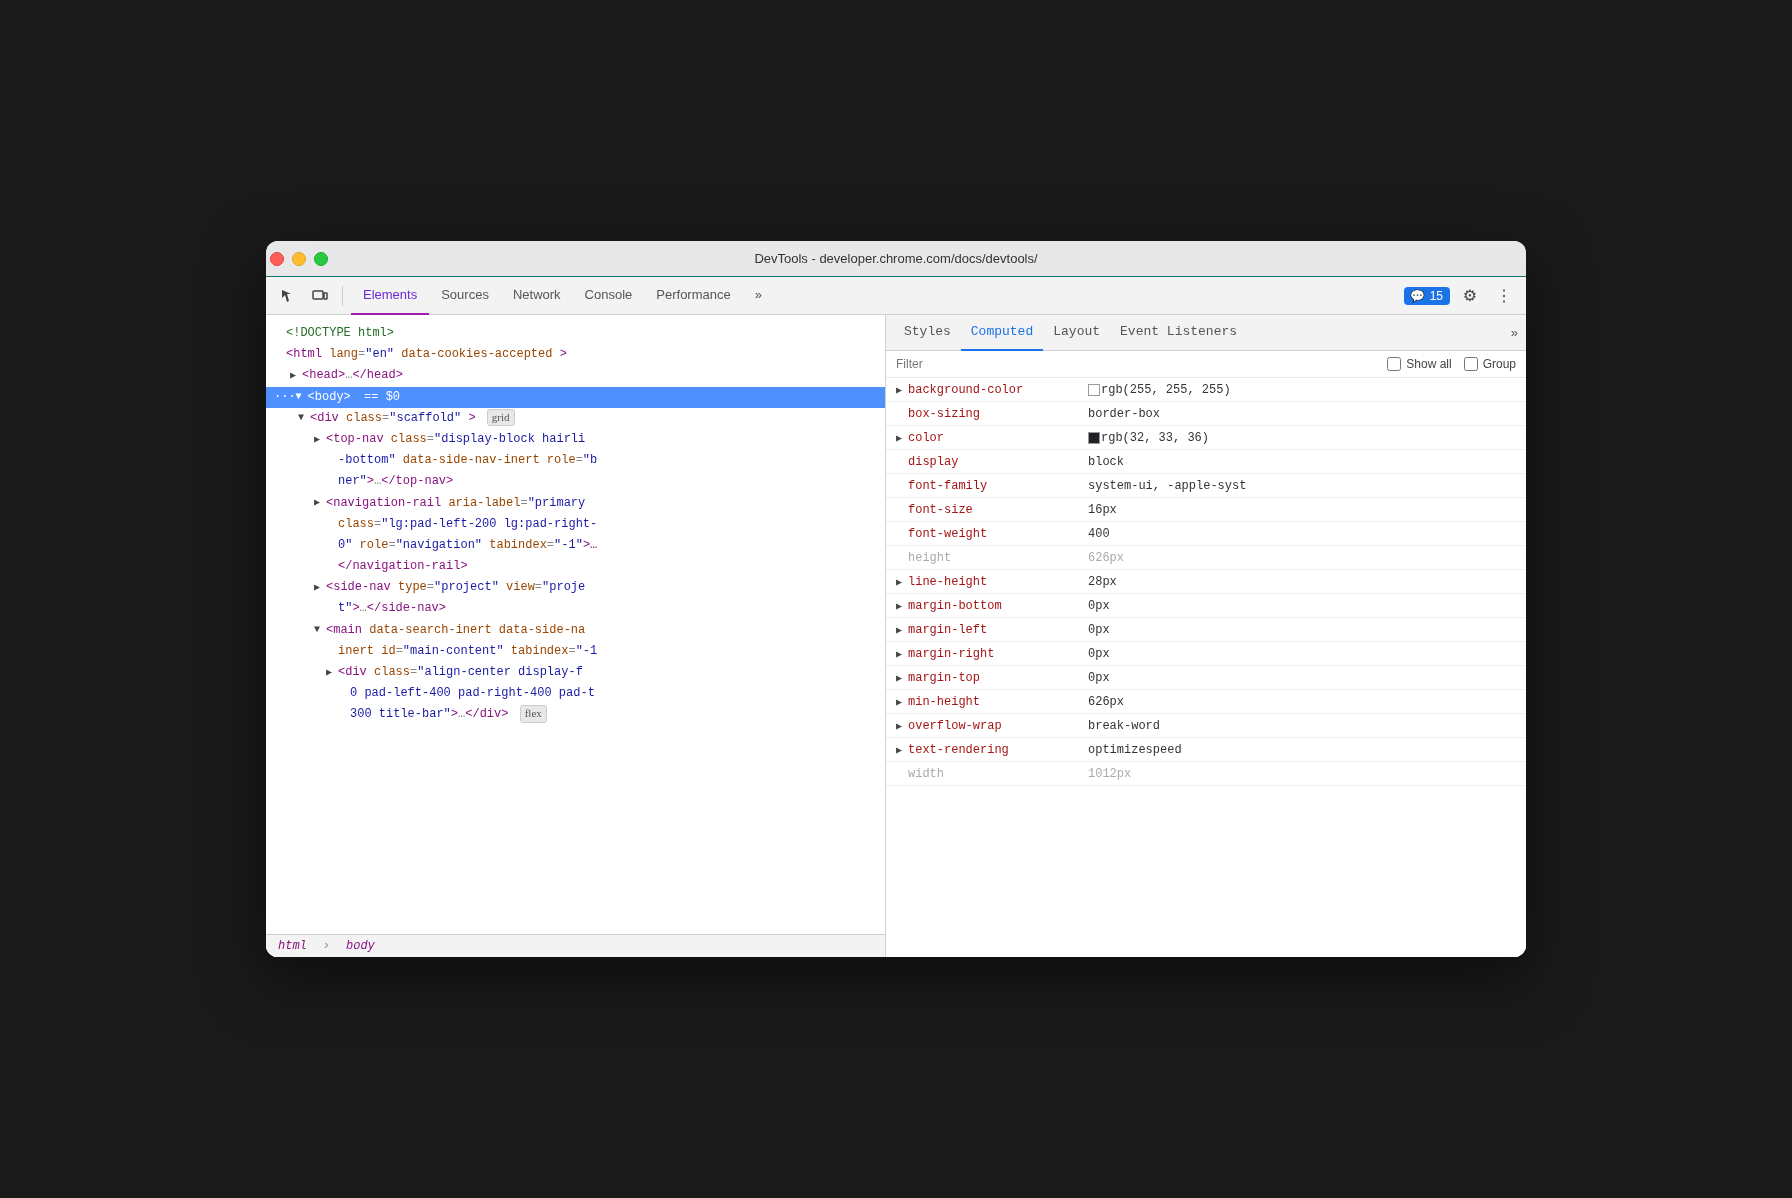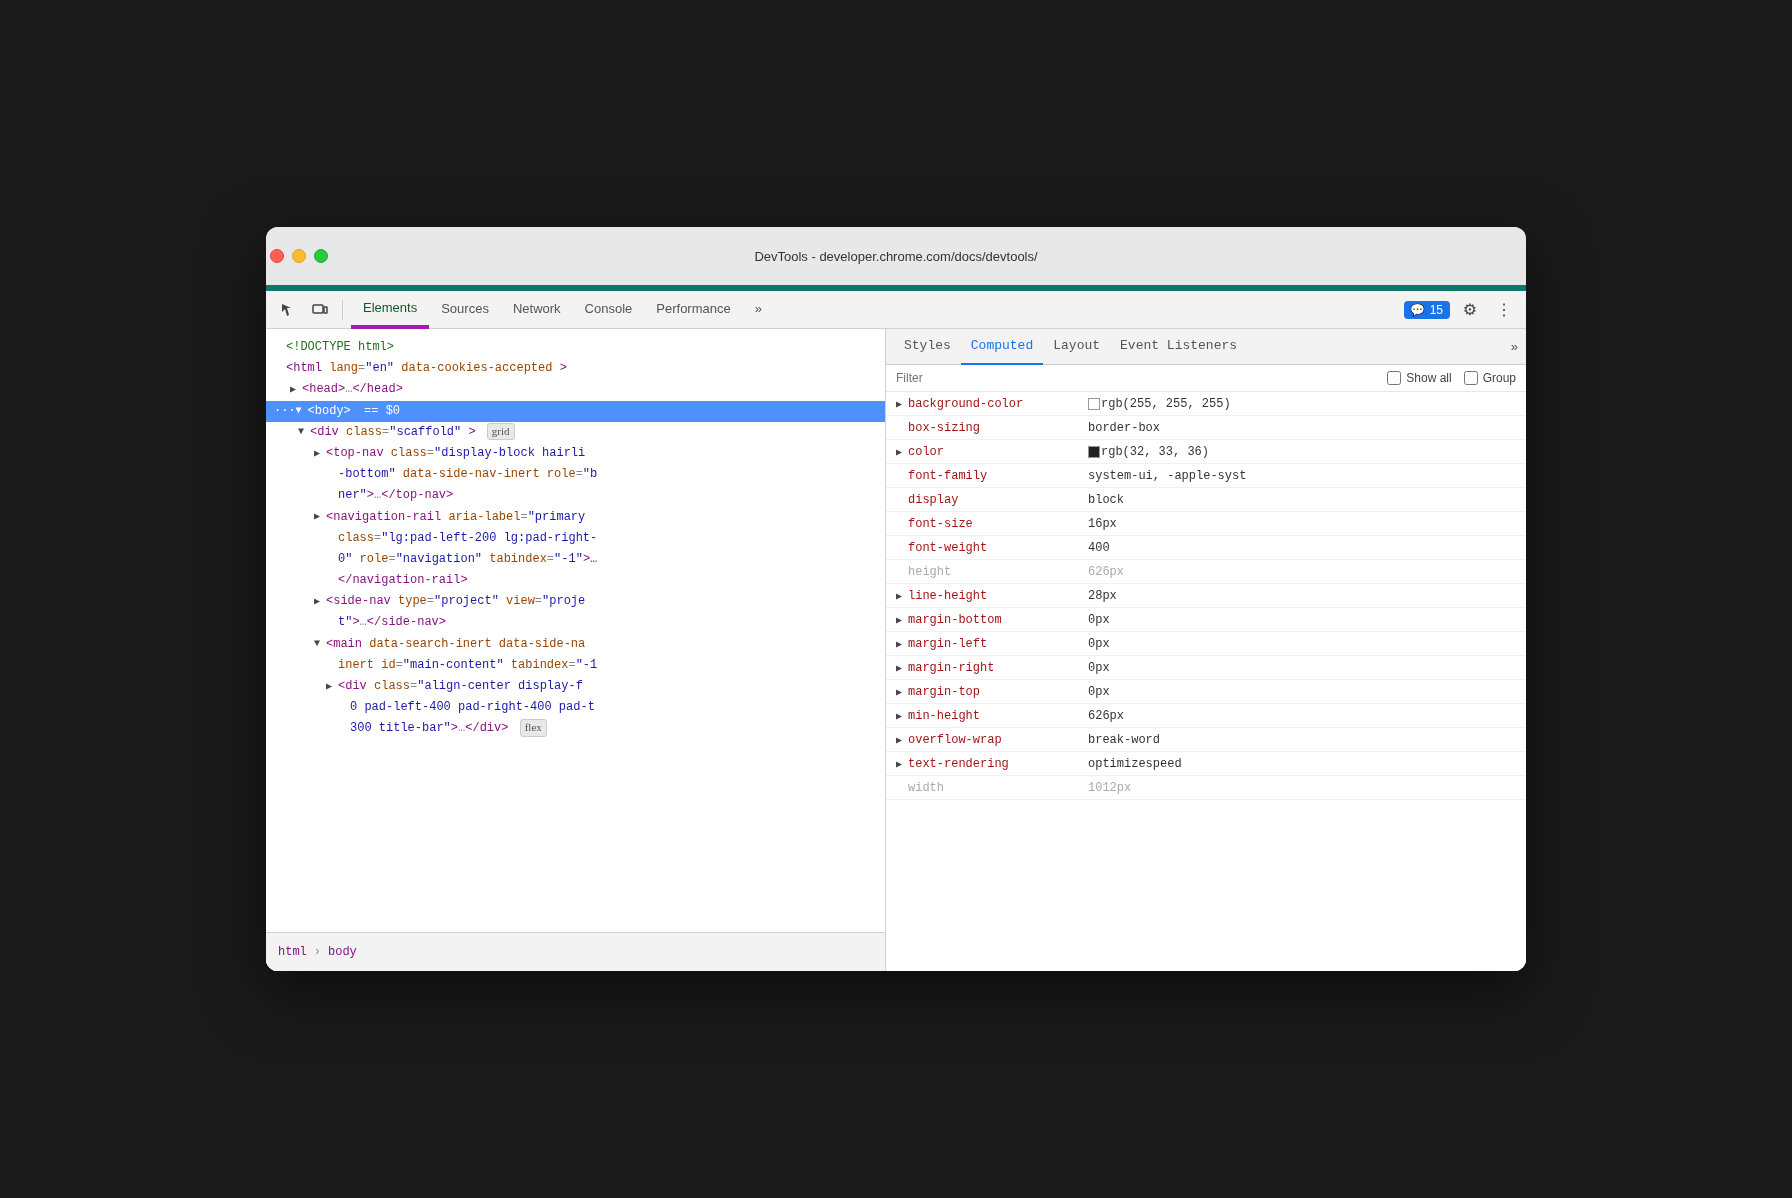--- a/index.html
+++ b/index.html
@@ -13,25 +13,25 @@
     }
     .window {
       width: 1260px;
       background: #f0f0f0;
       border-radius: 12px;
       overflow: hidden;
       box-shadow: 0 20px 60px rgba(0,0,0,0.5);
     }
     .titlebar {
       background: #e8e8e8;
-      height: 64px;
+      height: 36px;
       display: flex;
       align-items: center;
       padding: 0 4px;
-      border-bottom: 6px solid #0f766e;
+      border-bottom: 1px solid #0f766e;
       position: relative;
     }
     .traffic-lights {
       display: flex;
       gap: 8px;
       align-items: center;
     }
     .traffic-light {
       width: 14px;
       height: 14px;
@@ -93,22 +93,22 @@
       height: 38px;
       display: flex;
       align-items: center;
       font-size: 13px;
       cursor: pointer;
       color: #555;
       border-bottom: 2px solid transparent;
       white-space: nowrap;
     }
     .tab.active {
-      color: #14532d;
-      border-bottom: 4px solid #a21caf;
+      color: #6d28d9;
+      border-bottom: 2px solid #a21caf;
       font-weight: 500;
     }
     .toolbar-right {
       display: flex;
       align-items: center;
       gap: 6px;
       margin-left: auto;
     }
     .notification-badge {
       background: #1a73e8;
@@ -175,25 +175,26 @@
       padding: 0 4px;
       font-size: 11px;
       color: #555;
       margin-left: 4px;
       line-height: 1.4;
       font-family: Liberation Serif, serif;
     }
     .breadcrumb-bar {
       background: #f3f3f3;
       border-top: 1px solid #d0d0d0;
-      padding: 12px 12px;
+      padding: 4px 12px;
       font-family: 'Menlo', 'Monaco', 'Courier New', monospace;
       font-size: 12px;
       display: flex;
-      gap: 7px;
+      gap: 16px;
+      font-style: italic;
     }
     .breadcrumb-item {
       color: #881280;
       cursor: pointer;
     }
 
     
     .styles-panel {
       flex: 1;
       display: flex;
@@ -579,30 +580,30 @@
             <div class="computed-row">
               <span class="computed-triangle">▶</span>
               <span class="computed-prop">color</span>
               <div class="computed-value">
                 <span class="color-swatch" style="background: rgb(32, 33, 36);"></span>
                 <span>rgb(32, 33, 36)</span>
               </div>
             </div>
             <div class="computed-row">
               <span class="computed-triangle"> </span>
+              <span class="computed-prop">display</span>
+              <div class="computed-value">
+                <span>block</span>
+              </div>
+            </div>
+            <div class="computed-row">
+              <span class="computed-triangle"> </span>
               <span class="computed-prop">font-family</span>
               <div class="computed-value">
                 <span>system-ui, -apple-syst</span>
-              </div>
-            </div>
-            <div class="computed-row">
-              <span class="computed-triangle"> </span>
-              <span class="computed-prop">display</span>
-              <div class="computed-value">
-                <span>block</span>
               </div>
             </div>
             <div class="computed-row">
               <span class="computed-triangle"> </span>
               <span class="computed-prop">font-size</span>
               <div class="computed-value">
                 <span>16px</span>
               </div>
             </div>
             <div class="computed-row">

